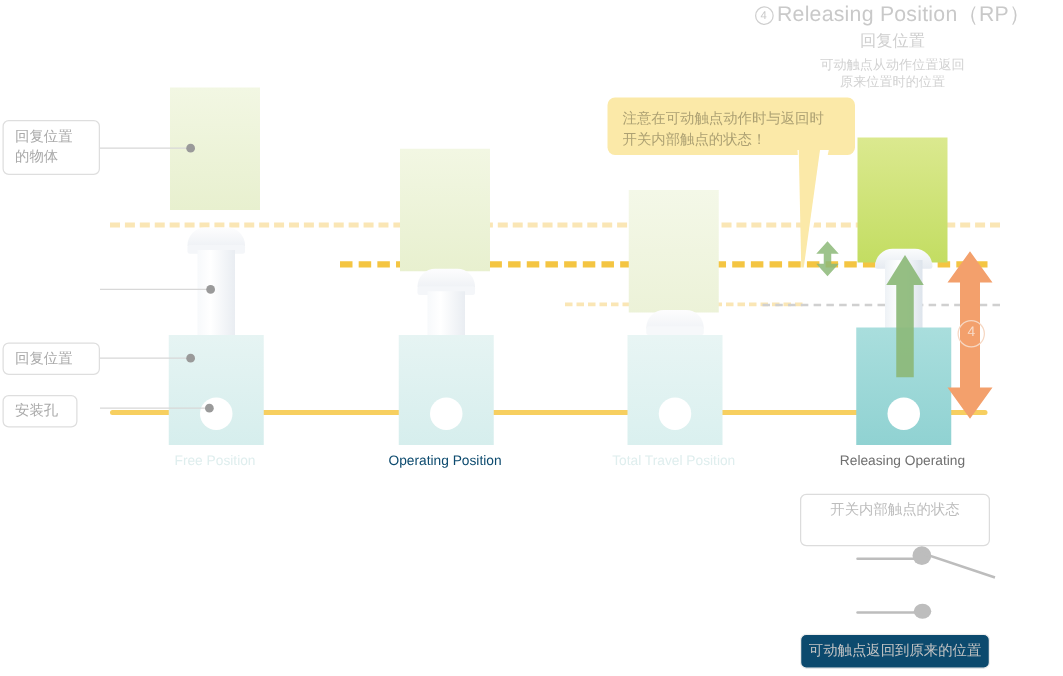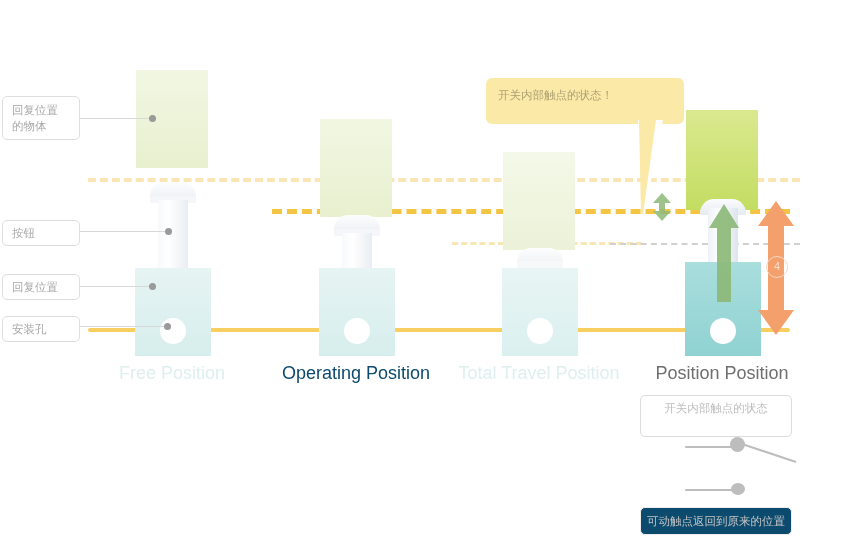--- a/index.html
+++ b/index.html
@@ -43,21 +43,21 @@
   .plunger-cap{position:absolute;width:46px;height:16px;border-radius:23px 23px 3px 3px;}
   .plunger-flange{position:absolute;width:46px;height:7px;border-radius:2px;}
   .bodyblk{position:absolute;width:76px;}        
   .hole{position:absolute;width:26px;height:26px;border-radius:50%;background:#fff;}
 
   
   .dline{position:absolute;height:0;}
   .hline{position:absolute;height:4px;border-radius:2px;}
 
   
-  .cap{position:absolute;top:363px;font-size:18px;text-align:center;width:220px;}
+  .cap{position:absolute;top:363px;font-size:11px;text-align:center;width:220px;}
 
   
   .callout{
     position:absolute;background:#fbe9a8;border-radius:6px;
     padding:9px 12px;box-sizing:border-box;
     color:#ada173;font-size:11.5px;line-height:17px;
   }
 
   
   .arrowwrap{position:absolute;}
@@ -69,20 +69,26 @@
   }
   .cbox.filled{background:#0c4a6e;border-color:#eeeeee;color:#c4c4c4;}
   .cline{position:absolute;background:#bdbdbd;height:2px;border-radius:1px;}
   .cnode{position:absolute;background:#bdbdbd;border-radius:50%;}
 </style>
 </head>
 <body>
 
 <div id="stage">
 
+  <div class="hdr">
+    <div class="hdr-title"><span class="hdr-circ">4</span><span>Releasing Position（RP）</span></div>
+    <div class="hdr-sub">回复位置</div>
+    <div class="hdr-desc">可动触点从动作位置返回</div>
+    <div class="hdr-desc" style="margin-top:0">原来位置时的位置</div>
+  </div>
 
   <div class="dline" style="left:88px;top:178px;width:712px;border-top:4px dashed #fae6b5;"></div>
 
   <div class="dline" style="left:272px;top:209px;width:518px;border-top:5px dashed #f4c542;"></div>
 
   <div class="dline" style="left:452px;top:242px;width:190px;border-top:3px dashed #fae6b5;"></div>
 
   <div class="dline" style="left:610px;top:243px;width:190px;border-top:2px dashed #d0d0d0;"></div>
 
   <div class="hline" style="left:88px;top:328px;width:702px;background:#f7cf60;"></div>
@@ -136,57 +142,55 @@
   <div class="arrowwrap" style="left:757px;top:200px;">
     <svg width="38" height="136" viewBox="0 0 38 136">
       <polygon points="19,1 37,26 27,26 27,110 37,110 19,135 1,110 11,110 11,26 1,26" fill="#f3a06c"></polygon>
     </svg>
     <div style="position:absolute;left:9px;top:56px;width:20px;height:20px;line-height:19px;
                 border:1px solid #f6d7c2;border-radius:50%;color:#f8ddcb;font-size:11px;
                 text-align:center;">4</div>
   </div>
 
   <div class="callout" style="left:486px;top:78px;width:198px;height:46px;">
+    <div>注意在可动触点动作时与返回时</div>
     <div>开关内部触点的状态！</div>
   </div>
 
   <svg style="position:absolute;left:616px;top:120px;" width="56" height="95" viewBox="0 0 56 95">
     <polygon points="22,0 47,0 28,95" fill="#ffffff"></polygon>
     <polygon points="23,0 40,0 27,94 25,94" fill="#fbe9a8"></polygon>
   </svg>
 
   <div class="lbl" style="left:2px;top:96px;width:78px;height:44px;">
     <div>回复位置</div>
     <div>的物体</div>
   </div>
   <div class="lead" style="left:80px;top:118px;width:72px;"></div>
   <div class="dot" style="left:149px;top:115px;"></div>
 
-  <div class="lbl" style="left:2px;top:220px;width:78px;height:26px;padding-top:4px;">
-    <div>按钮</div>
-  </div>
   <div class="lead" style="left:80px;top:231px;width:88px;"></div>
   <div class="dot" style="left:165px;top:228px;"></div>
 
   <div class="lbl" style="left:2px;top:274px;width:78px;height:26px;padding-top:4px;">
     <div>回复位置</div>
   </div>
   <div class="lead" style="left:80px;top:286px;width:72px;"></div>
   <div class="dot" style="left:149px;top:283px;"></div>
 
-  <div class="lbl" style="left:2px;top:316px;width:78px;height:26px;padding-top:4px;">
+  <div class="lbl" style="left:2px;top:316px;width:60px;height:26px;padding-top:4px;">
     <div>安装孔</div>
   </div>
   <div class="lead" style="left:80px;top:326px;width:88px;"></div>
   <div class="dot" style="left:164px;top:323px;"></div>
 
   <div class="cap" style="left:62px;color:#dfeeee;">Free Position</div>
   <div class="cap" style="left:246px;color:#0c4a6e;">Operating Position</div>
   <div class="cap" style="left:429px;color:#dfeeee;">Total Travel Position</div>
-  <div class="cap" style="left:612px;color:#6f6f6f;">Position Position</div>
+  <div class="cap" style="left:612px;color:#6f6f6f;">Releasing Operating</div>
 
   <div class="cbox" style="left:640px;top:395px;width:152px;height:42px;line-height:24px;">开关内部触点的状态</div>
 
   <div class="cline" style="left:685px;top:446px;width:48px;"></div>
   <div class="cnode" style="left:730px;top:437px;width:15px;height:15px;"></div>
   <svg style="position:absolute;left:736px;top:440px;" width="62" height="24" viewBox="0 0 62 24">
     <line x1="0" y1="2" x2="60" y2="22" stroke="#bdbdbd" stroke-width="2"></line>
   </svg>
 
   <div class="cline" style="left:685px;top:489px;width:48px;"></div>

